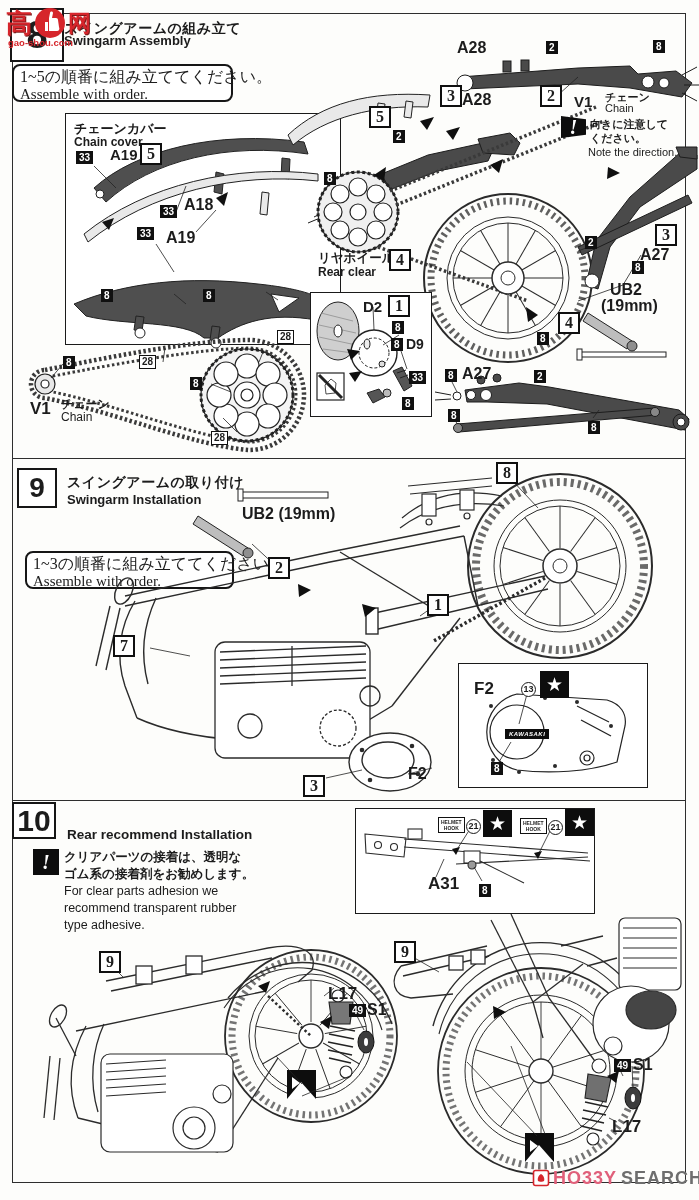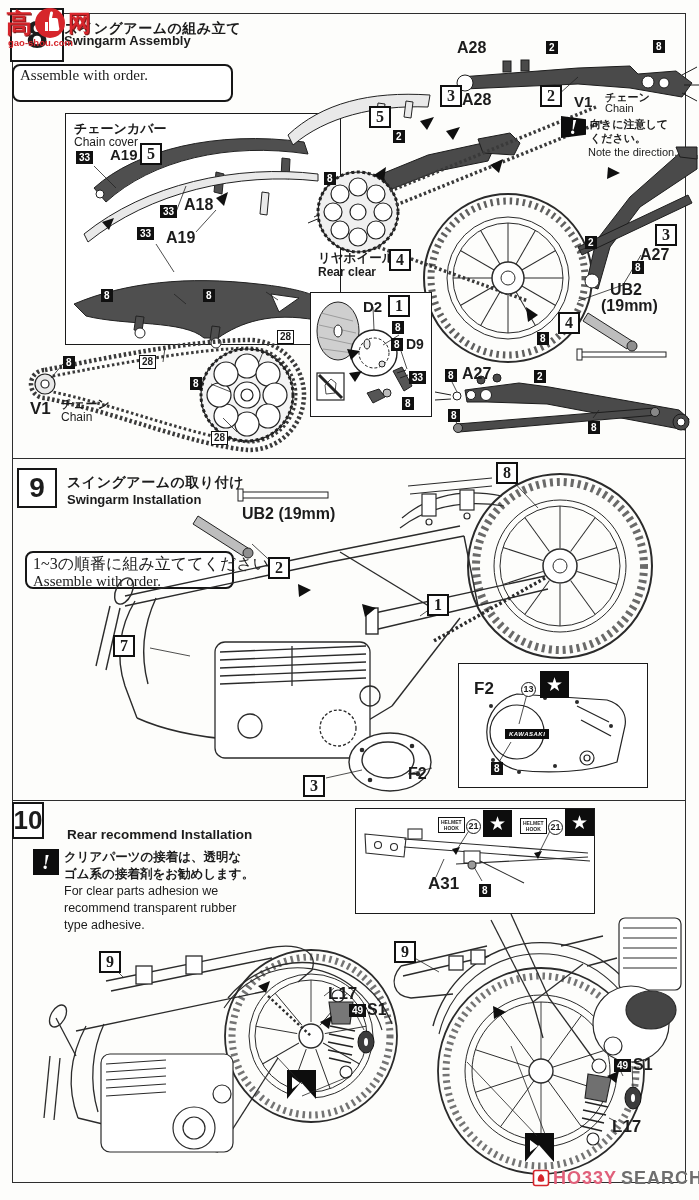--- a/index.html
+++ b/index.html
@@ -51,20 +51,21 @@
   <div class="hline" style="left:12px;top:800px;width:674px"></div>
   <div class="hline" style="left:12px;top:1182px;width:674px"></div>
 
   <div class="stepbox" style="left:10px;top:8px;width:54px;height:54px;font-size:38px">
     <span>8</span>
   </div>
   <div class="title-jp" style="left:64px;top:20px">スイングアームの組み立て</div>
   <div class="title-en" style="left:64px;top:33px">Swingarm Assembly</div>
 
   <div class="notebox" style="left:12px;top:64px;width:221px;height:38px">
+    <div class="nj">1~5の順番に組み立ててください。</div>
     <div class="ne">Assemble with order.</div>
   </div>
 
   <div class="ibox" style="left:65px;top:113px;width:276px;height:232px;background:#fff"></div>
   <svg style="left:66px;top:114px" width="273" height="229" viewBox="0 0 273 229">
     <g stroke="#222" stroke-width="1">
       <path d="M28,74 C70,36 150,16 238,28 L242,40 C162,28 86,46 40,88 Z" fill="#4f4f4f"></path>
       <path d="M150,58 l8,2 l-2,20 l-8,-2 Z" fill="#4f4f4f"></path>
       <path d="M216,44 l8,1 l-1,20 l-8,-1 Z" fill="#4f4f4f"></path>
       <circle cx="34" cy="80" r="4" fill="#fff"></circle>
@@ -84,21 +85,21 @@
         <line x1="90" y1="130" x2="108" y2="158"></line>
       <line x1="108" y1="180" x2="120" y2="190"></line>
         <line x1="200" y1="178" x2="212" y2="186"></line>
     </g>
     <g fill="#111">
       <path d="M150,84 l12,-6 l-4,14 Z"></path>
         <path d="M36,108 l12,-4 l-5,12 Z"></path>
     </g>
   </svg>
   <div class="jp-s" style="left:74px;top:120px;font-size:13px">チェーンカバー</div>
-  <div class="en-s" style="left:74px;top:135px;font-weight:normal">Chain cover</div>
+  <div class="en-s" style="left:74px;top:135px;font-weight:bold">Chain cover</div>
   <div class="code" style="left:110px;top:146px">A19</div>
   <div class="seq" style="left:140px;top:143px">5</div>
   <div class="badge" style="left:76px;top:151px">33</div>
   <div class="badge" style="left:160px;top:205px">33</div>
   <div class="code" style="left:184px;top:196px;font-size:16px">A18</div>
   <div class="badge" style="left:137px;top:227px">33</div>
   <div class="code" style="left:166px;top:229px;font-size:16px">A19</div>
   <div class="badge" style="left:101px;top:289px">8</div>
   <div class="badge" style="left:203px;top:289px">8</div>
 
@@ -495,21 +496,21 @@
   <div class="code" style="left:474px;top:679px;font-size:17px">F2</div>
   <div class="circ" style="left:521px;top:682px">13</div>
   <div class="star" style="left:540px;top:671px;width:29px;height:27px">
     <span>★</span>
   </div>
   <div class="abs" style="left:505px;top:729px;background:#0d0d0d;color:#fff;font-size:6px;font-weight:bold;font-style:italic;padding:2px 4px;letter-spacing:.5px">
     <span>KAWASAKI</span>
   </div>
   <div class="badge" style="left:491px;top:762px">8</div>
 
-  <div class="stepbox" style="left:12px;top:802px;width:32px;height:37px;font-size:26px">
+  <div class="stepbox" style="left:12px;top:802px;width:44px;height:37px;font-size:30px">
     <span>10</span>
   </div>
   <div class="title-en" style="left:67px;top:827px;font-size:13.5px">Rear recommend Installation</div>
   <div class="warnsq" style="left:33px;top:849px;width:26px;height:26px">
     <span>!</span>
   </div>
   <div class="jp-s" style="left:64px;top:849px;font-size:12.5px">クリアパーツの接着は、透明な</div>
   <div class="jp-s" style="left:64px;top:866px;font-size:12.5px">ゴム系の接着剤をお勧めします。</div>
   <div class="en-s" style="left:64px;top:884px;font-size:12.5px">For clear parts adhesion we</div>
   <div class="en-s" style="left:64px;top:901px;font-size:12.5px">recommend transparent rubber</div>

